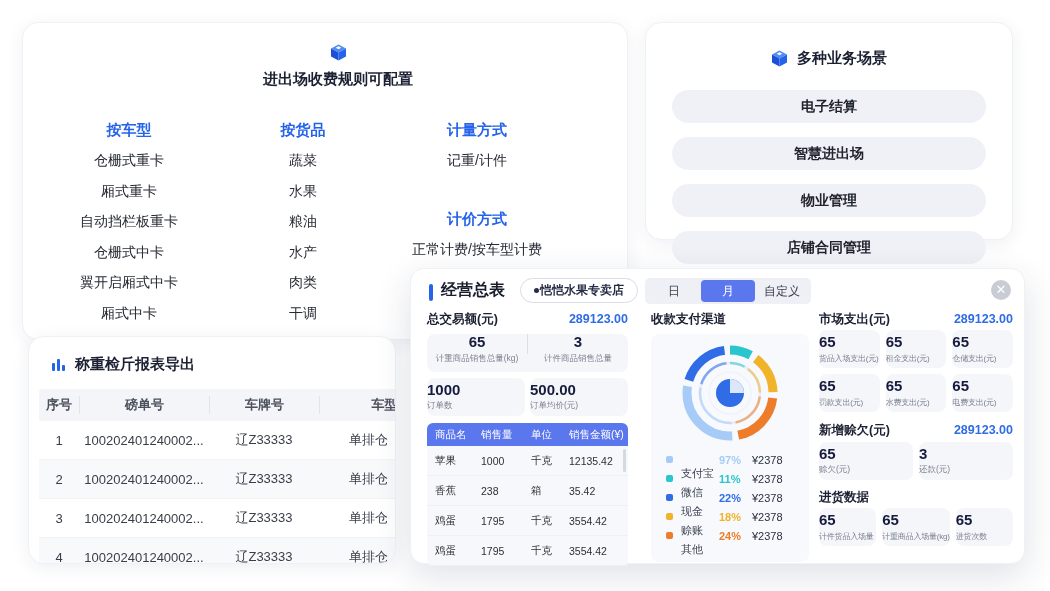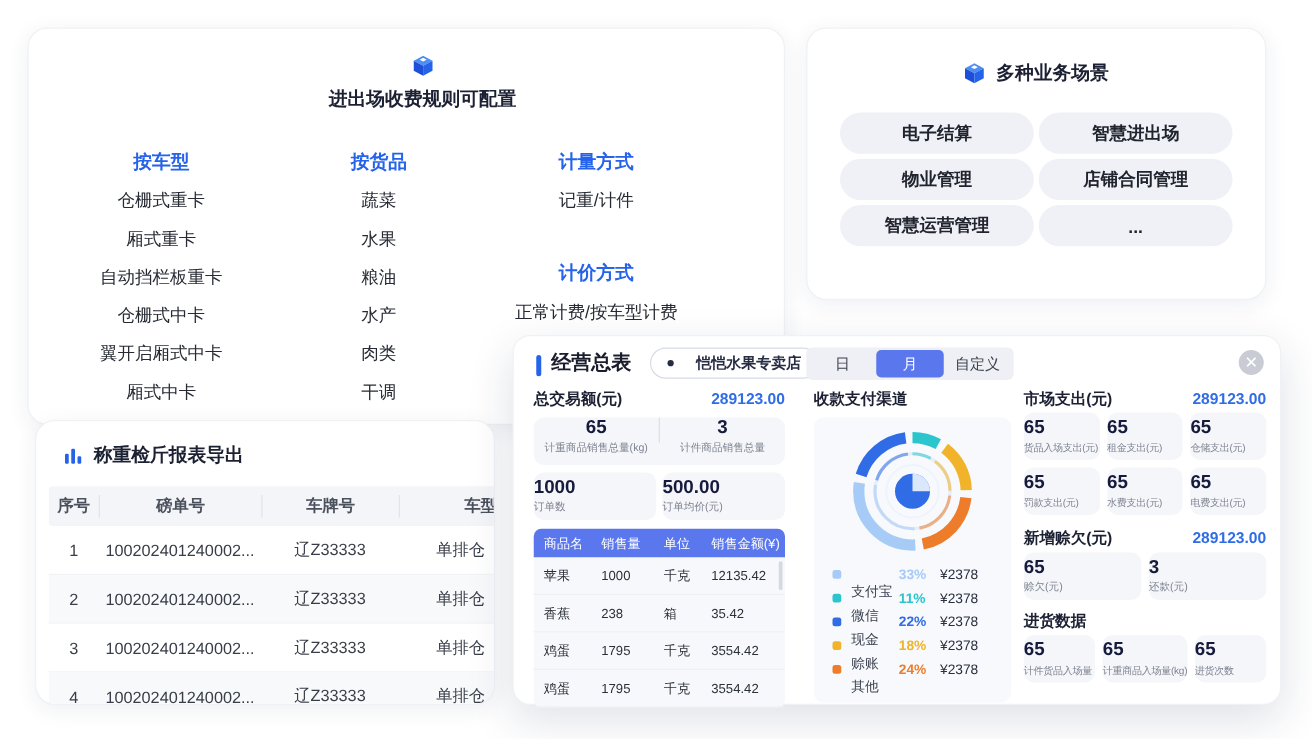--- a/index.html
+++ b/index.html
@@ -12,21 +12,21 @@
   .panel-title{display:flex;align-items:center;gap:9px;font-size:15px;font-weight:bold;color:#1c2033;}
   #rules .panel-title{margin:21px 0 0 26px;flex-direction:column;}
   .rules-cols{display:flex;margin-top:26px;text-align:center;}
   .rcol1{width:212px;} .rcol2{width:136px;} .rcol3{width:212px;}
   .rhdr{color:#2563eb;font-weight:bold;font-size:15px;height:30px;line-height:30px;}
   .ritem{font-size:14px;height:30.5px;line-height:30.5px;color:#262a33;}
   .mtop{margin-top:28px;}
   
   #scenarios{left:645px;top:22px;width:368px;height:218px;}
   #scenarios .panel-title{justify-content:center;margin-top:26px;}
-  .scn-grid{display:grid;grid-template-columns:1fr 1fr;gap:4px;margin:22px 26px 0;}
+  .scn-grid{display:grid;grid-template-columns:1fr;gap:14px;margin:22px 26px 0;}
   .scn-btn{height:33px;border-radius:17px;background:#f0f1f6;display:flex;align-items:center;
            justify-content:center;font-size:14px;font-weight:bold;color:#20242e;cursor:pointer;}
   
   #weighing{left:28px;top:336px;width:368px;height:228px;overflow:hidden;z-index:1;}
   #weighing .panel-title{margin:18px 0 0 22px;}
   .wtable{position:absolute;left:10px;top:52px;width:430px;}
   .wthead{display:flex;background:#f4f5f8;height:32px;align-items:center;border-radius:3px;}
   .wc{box-sizing:border-box;text-align:center;font-size:13px;color:#383d47;overflow:hidden;white-space:nowrap;}
   .wc.h{font-weight:bold;color:#4a505c;}
   .wthead .wc + .wc{border-left:1px solid #e2e4ea;}
@@ -34,21 +34,21 @@
   .c3{width:130px;text-align:left;padding-left:30px;}
   .wthead .c3{text-align:center;padding-left:0;}
   .wrow{display:flex;height:38px;align-items:center;border-bottom:1px solid #f2f3f6;background:#fff;}
   .wrow.alt{background:#f8f9fb;}
   
   #dashboard{left:410px;top:268px;width:615px;height:296px;z-index:5;
              box-shadow:0 12px 36px rgba(30,40,80,.14);border-radius:14px;}
   .dtitle-bar{position:absolute;left:18px;top:15px;width:4px;height:17px;background:#2563eb;border-radius:2px;}
   .dtitle{position:absolute;left:30px;top:11px;font-size:16px;font-weight:bold;color:#191d2c;}
   .store-pill{position:absolute;left:109px;top:9px;height:25px;border:1px solid #d8dce6;border-radius:13px;
-              display:flex;align-items:center;gap:18px;padding:0 13px;cursor:pointer;box-sizing:border-box;}
+              display:flex;align-items:center;gap:1px;padding:0 13px;cursor:pointer;box-sizing:border-box;}
   .store-dot{width:5px;height:5px;border-radius:50%;background:#272c45;}
   .store-name{font-size:12px;font-weight:bold;color:#272c45;}
   .tabs{position:absolute;left:234px;top:9px;height:26px;background:#eef0f5;border-radius:5px;
         display:flex;align-items:center;padding:0 2px;box-sizing:border-box;}
   .tab{min-width:36px;padding:0 9px;height:22px;line-height:22px;text-align:center;font-size:12px;
        color:#3c424e;border-radius:4px;cursor:pointer;}
   .tab.active{background:#5b77ee;color:#ffffff;}
   .close-btn{position:absolute;left:580px;top:11px;width:20px;height:20px;border-radius:50%;
              background:#c9ccd4;color:#ffffff;font-size:13px;line-height:20px;text-align:center;cursor:pointer;}
   .col-left{position:absolute;left:16px;top:43px;width:201px;}
@@ -315,21 +315,21 @@
               <circle cx="52" cy="52" r="30" fill="none" stroke="#2f6ce6" stroke-width="2.5" opacity="0.55" stroke-dasharray="34.40 188.50" stroke-dashoffset="-150.10" transform="rotate(-90 52 52)"></circle>
               <circle cx="52" cy="52" r="21" fill="none" stroke="#eef4fc" stroke-width="1.5"></circle>
               <circle cx="52" cy="52" r="14" fill="#2f6ce6"></circle>
               <path d="M52 52 L52 38 A14 14 0 0 1 66 52 Z" fill="#dbe7fa"></path>
             </svg>
           </div>
         <div id="legend" class="legend">
             <div class="lrow">
               <span class="lmk" style="background:#a6cbf7"></span>
               <span class="lname">支付宝</span>
-              <span class="lpct" style="color:#a6cbf7">33%</span>
+              <span class="lpct" style="color:#a6cbf7">97%</span>
               <span class="lamt">¥2378</span>
             </div>
             <div class="lrow">
               <span class="lmk" style="background:#2bc5cd"></span>
               <span class="lname">微信</span>
               <span class="lpct" style="color:#2bc5cd">11%</span>
               <span class="lamt">¥2378</span>
             </div>
             <div class="lrow">
               <span class="lmk" style="background:#2f6ce6"></span>

